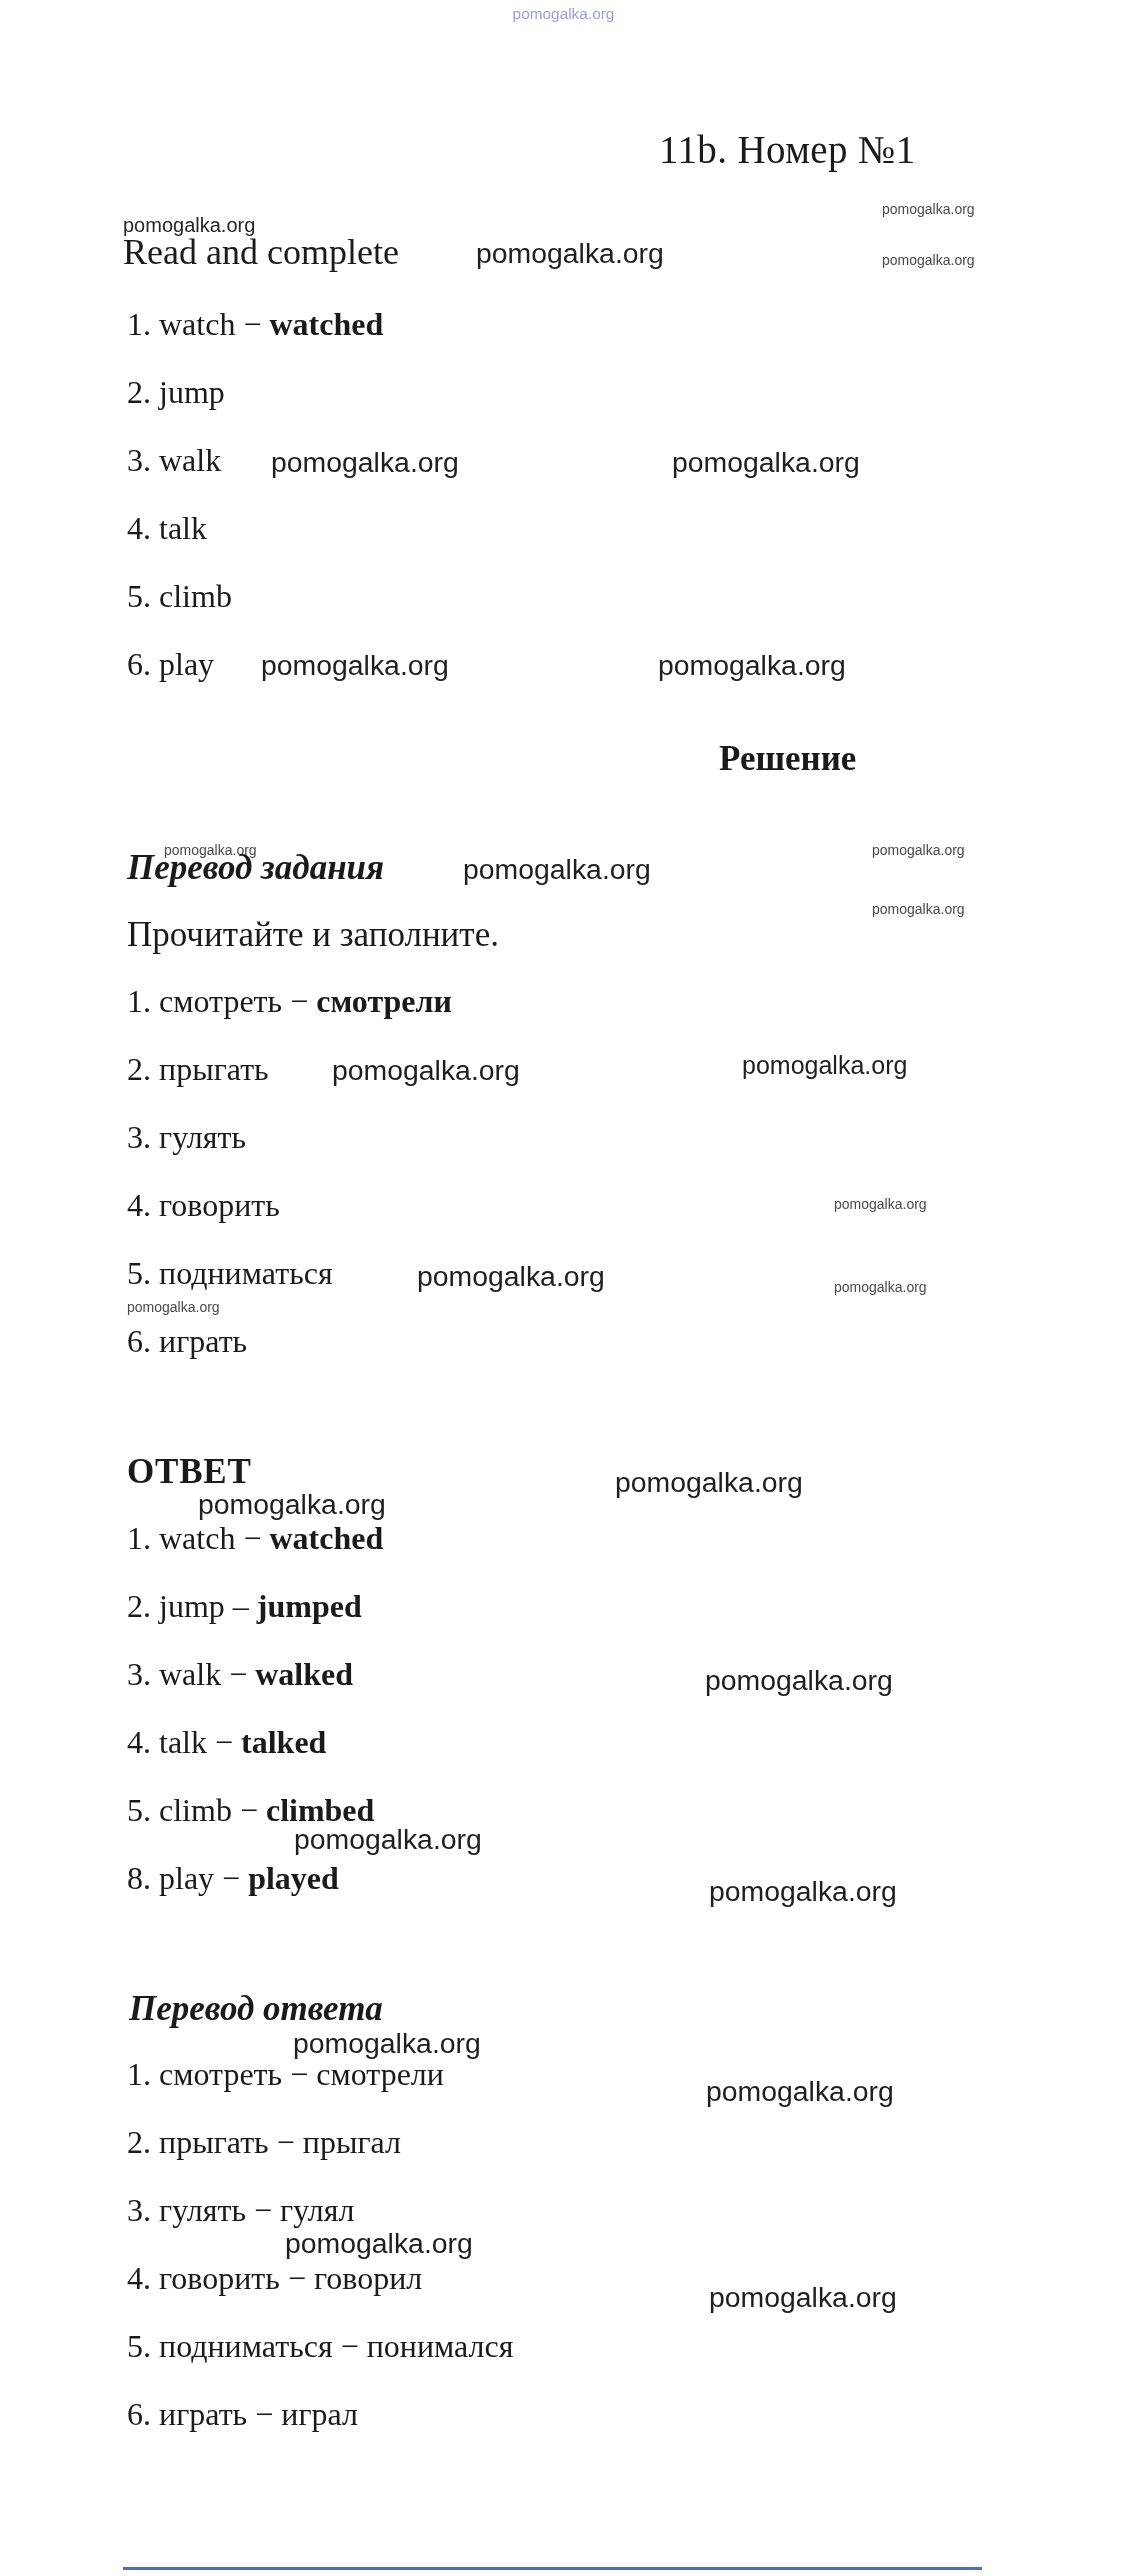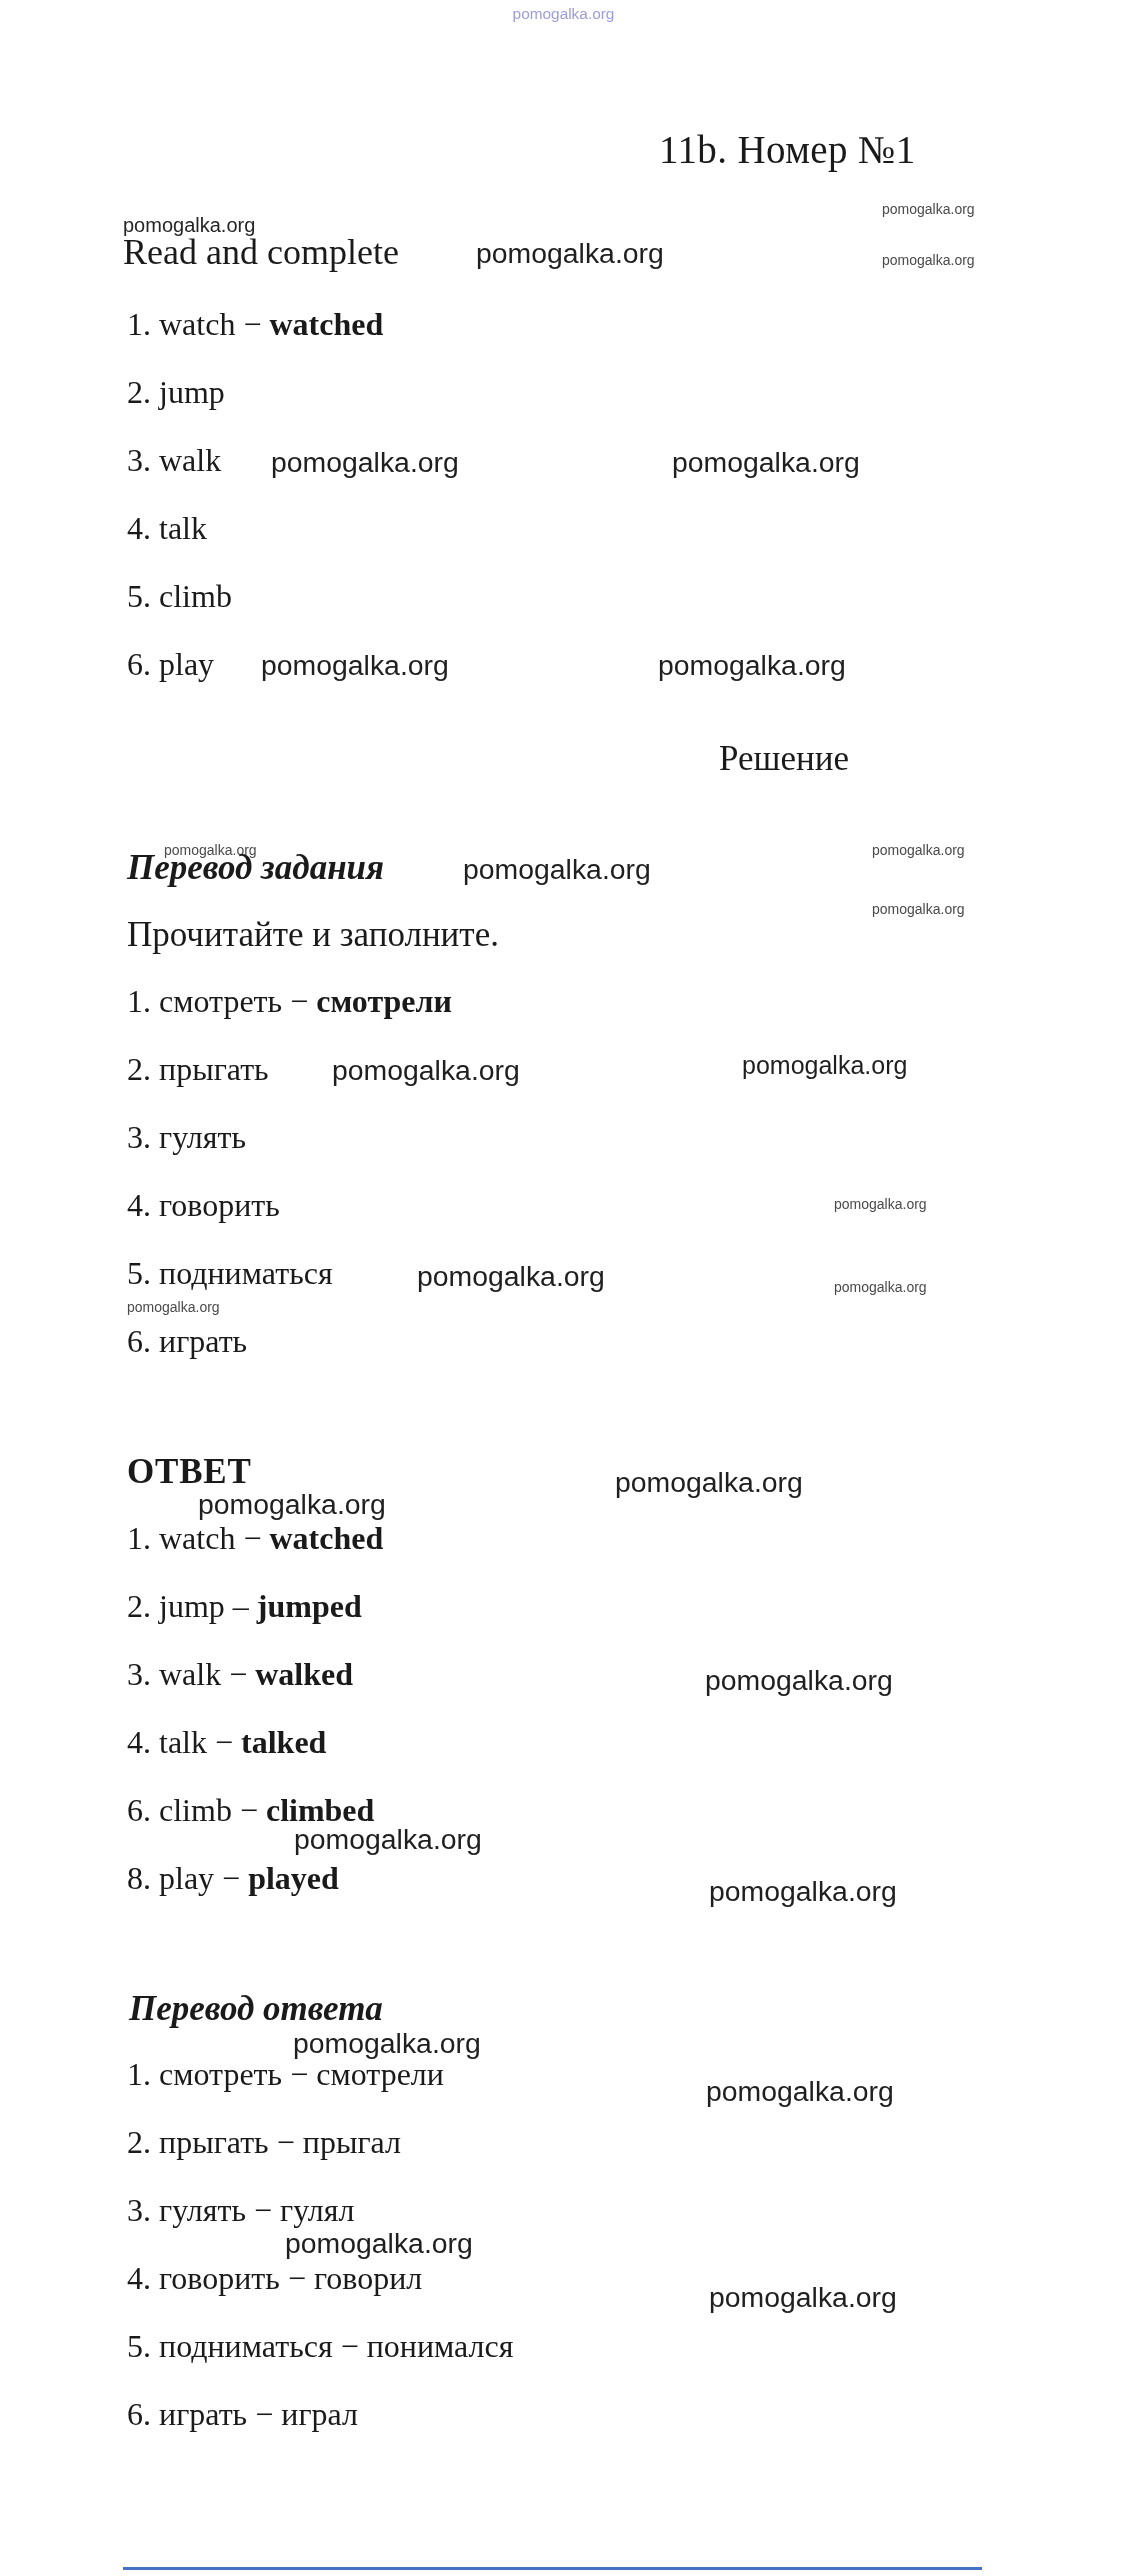--- a/index.html
+++ b/index.html
@@ -86,42 +86,42 @@
 
   <div class="list" style="top:290px;">
     <div class="row"><span>1. watch − </span><span class="bold">watched</span></div>
     <div class="row"><span>2. jump</span><span class="bold"></span></div>
     <div class="row"><span>3. walk</span><span class="bold"></span></div>
     <div class="row"><span>4. talk</span><span class="bold"></span></div>
     <div class="row"><span>5. climb</span><span class="bold"></span></div>
     <div class="row"><span>6. play</span><span class="bold"></span></div>
   </div>
 
-  <div class="abs solution-label" style="left:719px; top:739px;">Решение</div>
+  <div class="abs solution-label" style="left:719px; top:739px;font-weight:bold;">Решение</div>
 
   <div class="abs h-bold-italic" style="left:127px; top:848px;">Перевод задания</div>
   <div class="abs instruction" style="left:127px; top:915px;">Прочитайте и заполните.</div>
 
   <div class="list" style="top:967px;">
     <div class="row"><span>1. смотреть − </span><span class="bold">смотрели</span></div>
     <div class="row"><span>2. прыгать</span><span class="bold"></span></div>
     <div class="row"><span>3. гулять</span><span class="bold"></span></div>
     <div class="row"><span>4. говорить</span><span class="bold"></span></div>
     <div class="row"><span>5. подниматься</span><span class="bold"></span></div>
     <div class="row"><span>6. играть</span><span class="bold"></span></div>
   </div>
 
   <div class="abs h-bold" style="left:127px; top:1452px;text-align:right;">ОТВЕТ</div>
 
   <div class="list" style="top:1504px;">
     <div class="row"><span>1. watch − </span><span class="bold">watched</span></div>
     <div class="row"><span>2. jump – </span><span class="bold">jumped</span></div>
     <div class="row"><span>3. walk − </span><span class="bold">walked</span></div>
     <div class="row"><span>4. talk − </span><span class="bold">talked</span></div>
-    <div class="row"><span>6. climb − </span><span class="bold">climbed</span></div>
+    <div class="row"><span>5. climb − </span><span class="bold">climbed</span></div>
     <div class="row"><span>8. play − </span><span class="bold">played</span></div>
   </div>
 
   <div class="abs h-bold-italic" style="left:129px; top:1989px;">Перевод ответа</div>
 
   <div class="list" style="top:2040px;">
     <div class="row"><span>1. смотреть − смотрели</span><span class="bold"></span></div>
     <div class="row"><span>2. прыгать − прыгал</span><span class="bold"></span></div>
     <div class="row"><span>3. гулять − гулял</span><span class="bold"></span></div>
     <div class="row"><span>4. говорить − говорил</span><span class="bold"></span></div>

